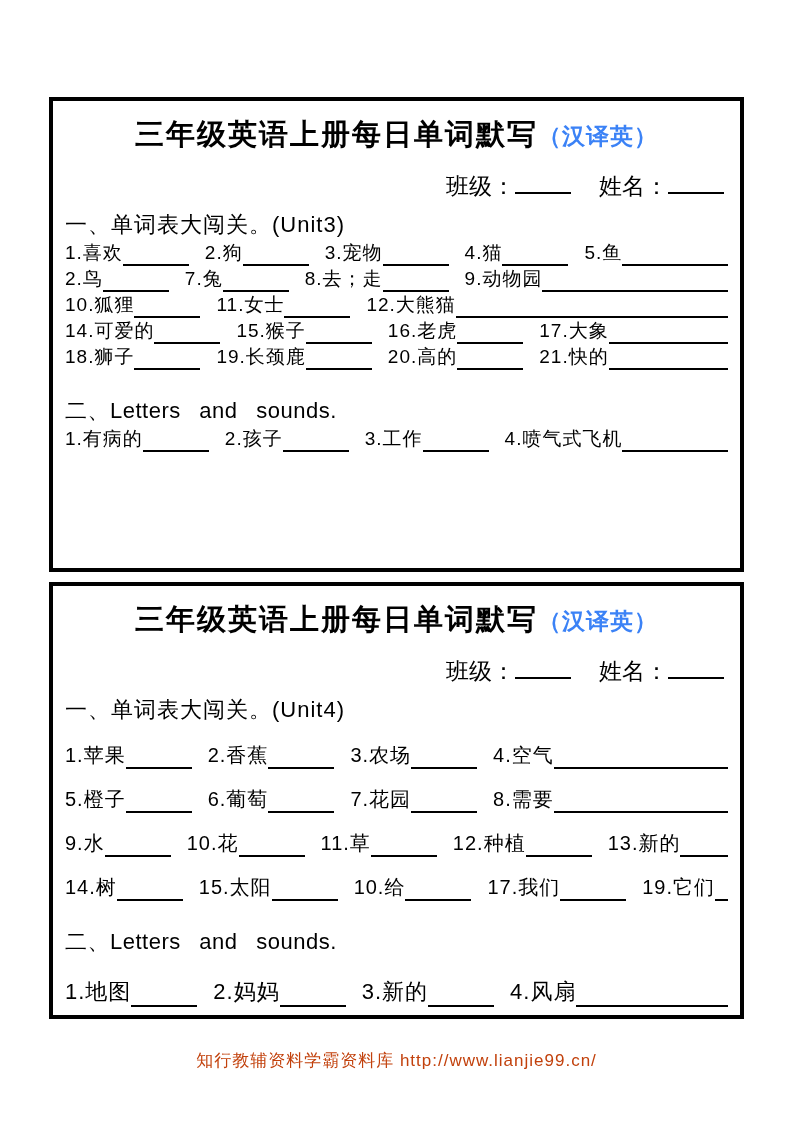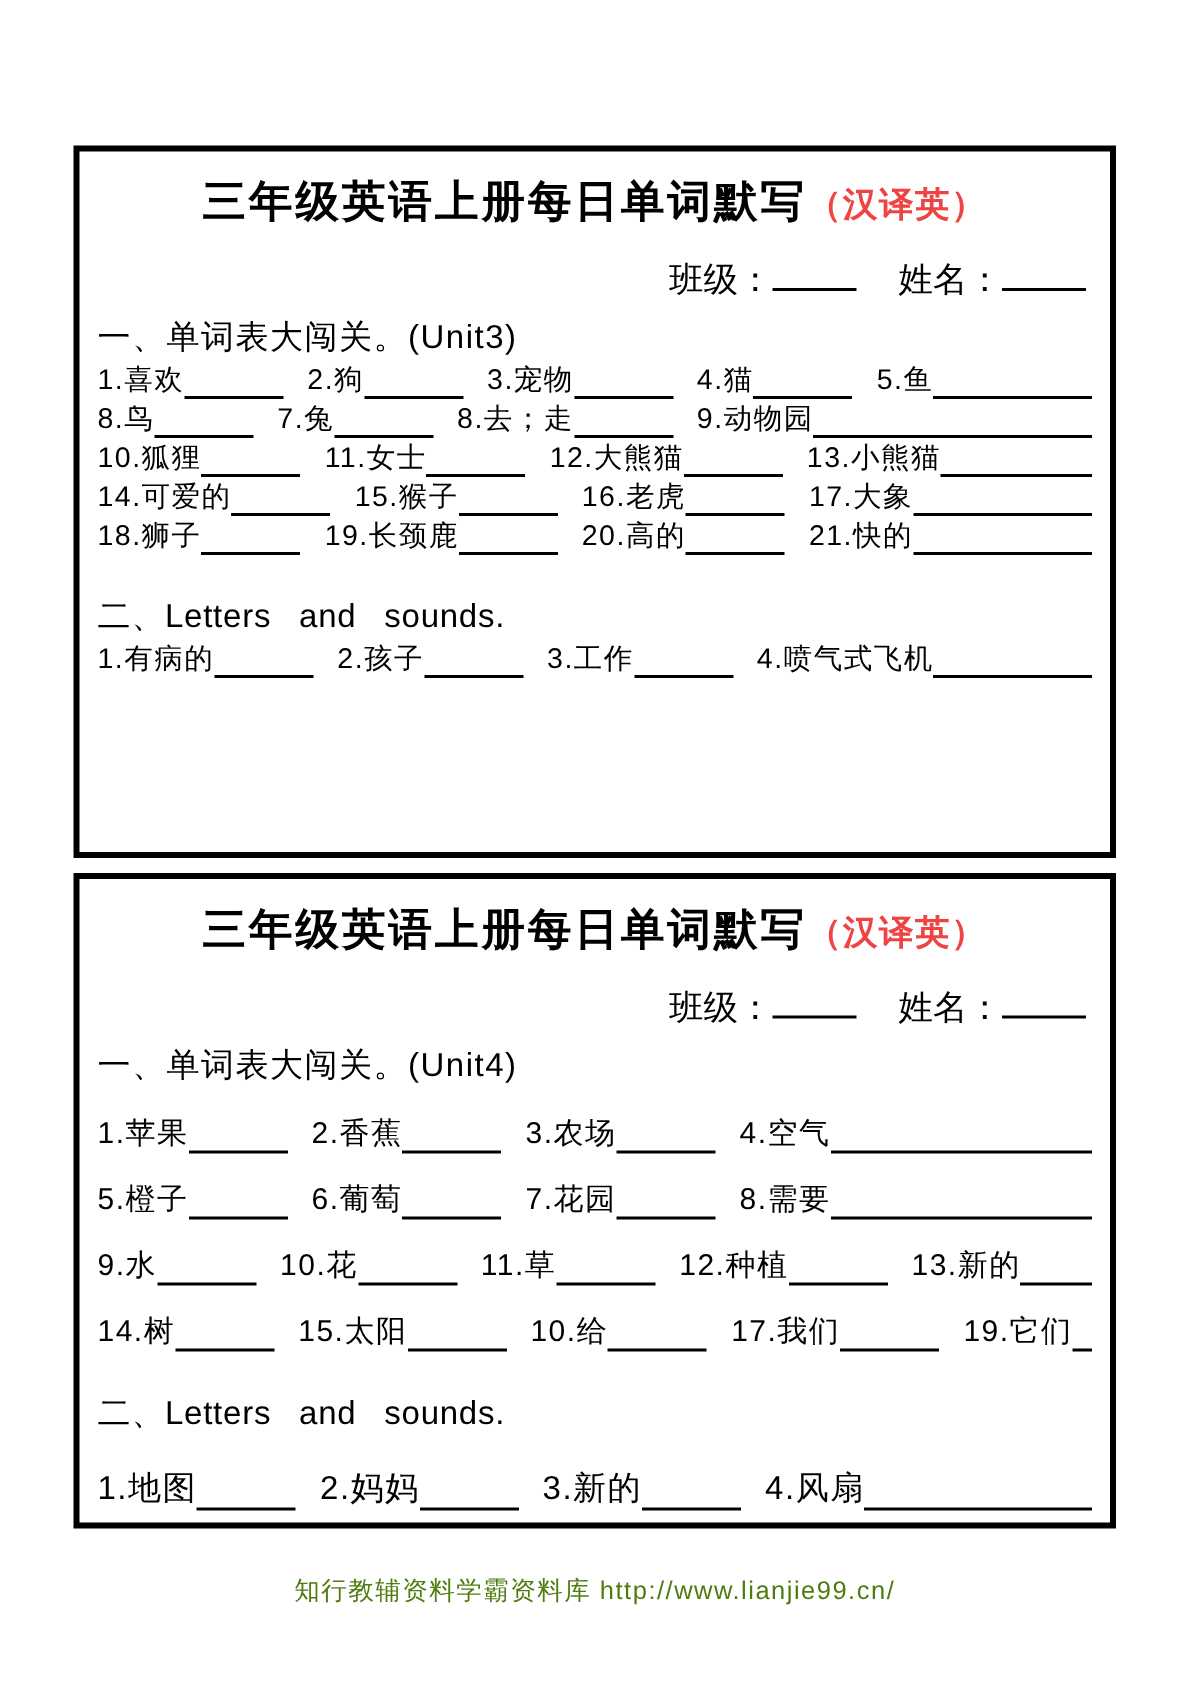--- a/index.html
+++ b/index.html
@@ -18,21 +18,21 @@
   }
   .sheet-u3{height:475px;}
   .sheet-u4{height:437px;}
   .title{
     text-align:center;
     font-size:29px;font-weight:bold;
     letter-spacing:2px;
     margin-top:6px;
     white-space:nowrap;
   }
-  .title .note{color:#ef4444;font-size:23px;letter-spacing:1px;}
+  .title .note{color:#3b82f6;font-size:23px;letter-spacing:1px;}
   .meta{
     text-align:right;
     font-size:23px;
     margin:16px 4px 8px 0;
   }
   .meta .mblank{
     display:inline-block;width:56px;
     border-bottom:2px solid #000;height:2px;
     vertical-align:baseline;
   }
@@ -53,21 +53,21 @@
   .lab{letter-spacing:1px;}
   .blank{
     display:inline-block;
     width:66px;height:1.05em;
     border-bottom:2px solid #000;
   }
   .item:last-child .blank{width:auto;flex:1;}
   .heading-s2{margin-top:26px;}
   .footer{
     text-align:center;
-    color:#4d7c0f;
+    color:#c2410c;
     font-size:17px;
     margin-top:30px;
     letter-spacing:1px;
   }
 </style>
 </head>
 <body>
 
 <div class="page">
 
@@ -97,21 +97,21 @@
             <span class="lab">4.猫</span>
             <span class="blank"></span>
           </span>
           <span class="item">
             <span class="lab">5.鱼</span>
             <span class="blank"></span>
           </span>
         </div>
         <div class="row">
           <span class="item">
-            <span class="lab">8.鸟</span>
+            <span class="lab">2.鸟</span>
             <span class="blank"></span>
           </span>
           <span class="item">
             <span class="lab">7.兔</span>
             <span class="blank"></span>
           </span>
           <span class="item">
             <span class="lab">8.去；走</span>
             <span class="blank"></span>
           </span>
@@ -124,24 +124,20 @@
           <span class="item">
             <span class="lab">10.狐狸</span>
             <span class="blank"></span>
           </span>
           <span class="item">
             <span class="lab">11.女士</span>
             <span class="blank"></span>
           </span>
           <span class="item">
             <span class="lab">12.大熊猫</span>
-            <span class="blank"></span>
-          </span>
-          <span class="item">
-            <span class="lab">13.小熊猫</span>
             <span class="blank"></span>
           </span>
         </div>
         <div class="row">
           <span class="item">
             <span class="lab">14.可爱的</span>
             <span class="blank"></span>
           </span>
           <span class="item">
             <span class="lab">15.猴子</span>

